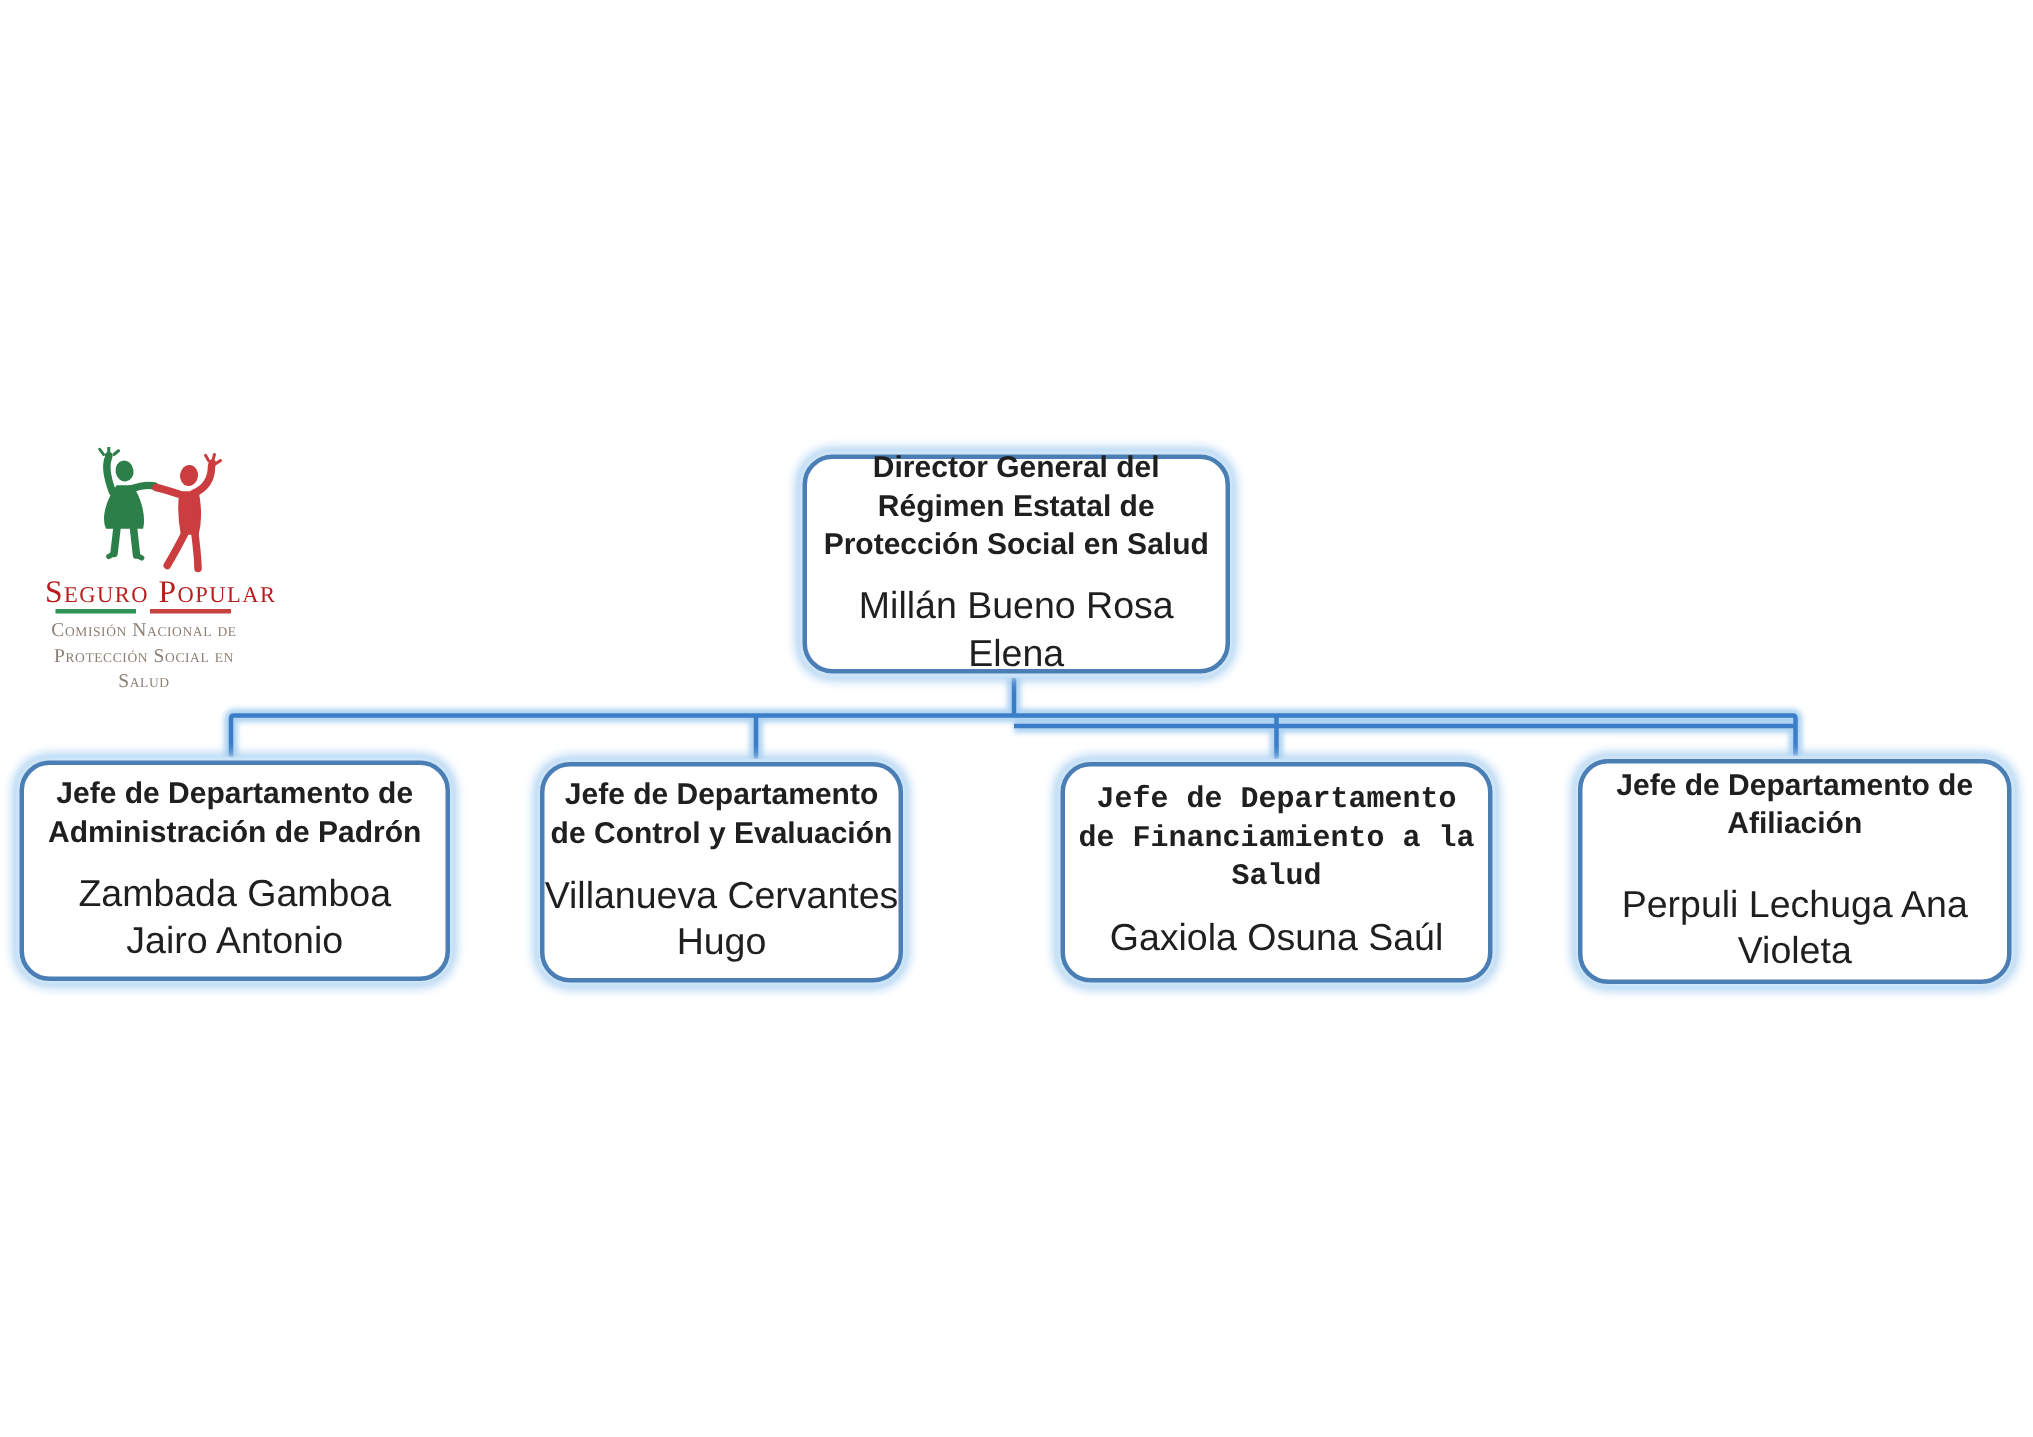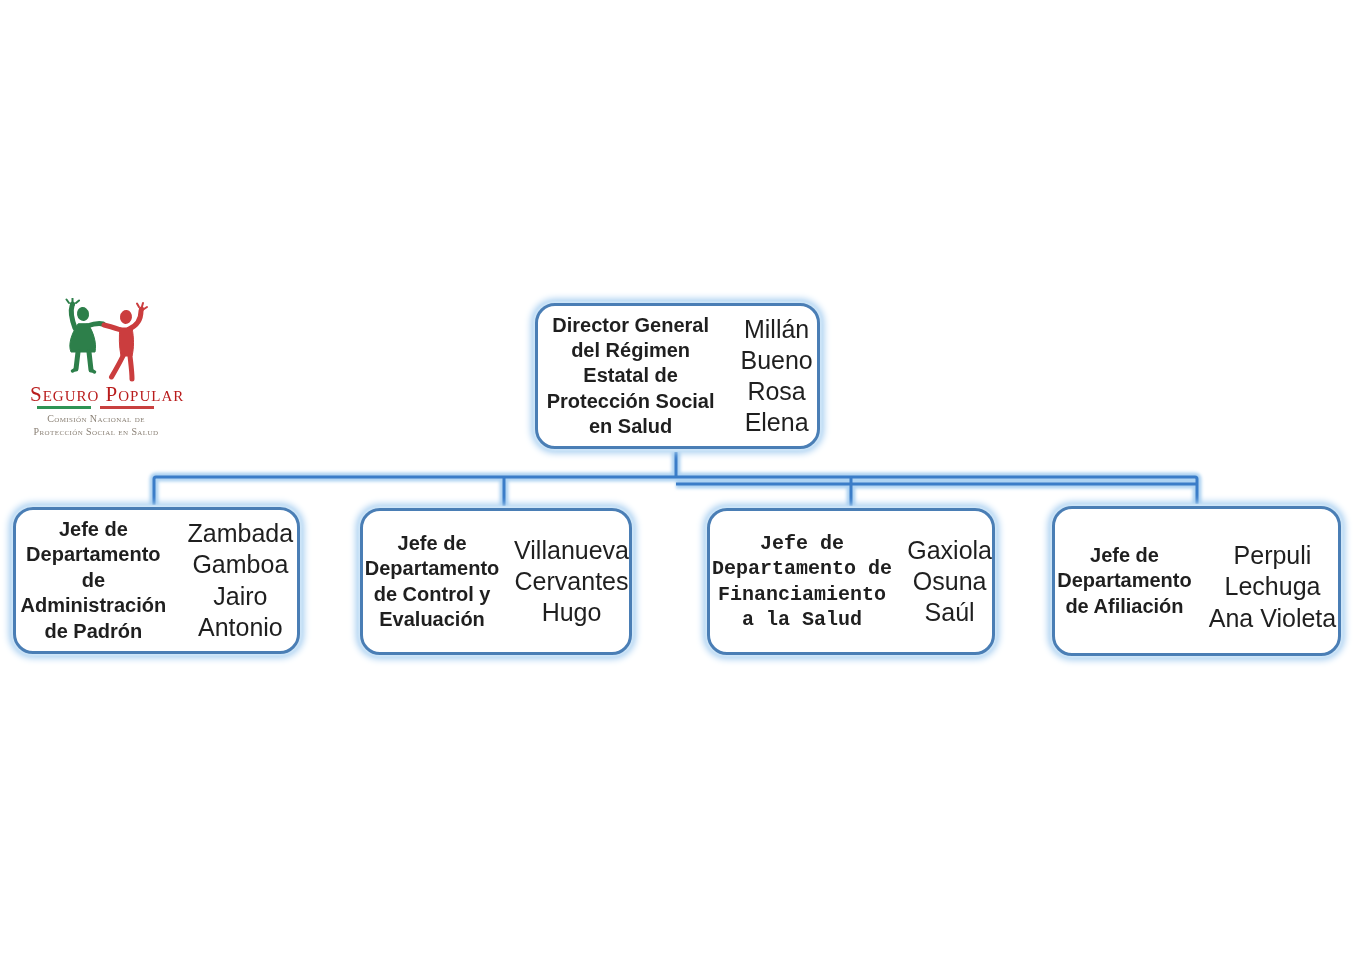--- a/index.html
+++ b/index.html
@@ -23,20 +23,21 @@
   }
 
   
   .org-box {
     position: absolute;
     background: #ffffff;
     border: 3px solid #4a7eb5;
     border-radius: 20px;
     box-shadow: 0 0 2px 2px #cfe6f8, 0 0 7px 4px #a5cdf0;
     display: flex;
+    flex-direction: column;
     align-items: center;
     justify-content: center;
     gap: 13px;
     text-align: center;
     color: #1f1f1f;
     z-index: 2;
   }
   .org-box .title {
     font-weight: 700;
     font-size: 20px;
@@ -49,21 +50,21 @@
   }
 
   .box-root   { left: 535px; top: 303px; width: 285px; height: 146px; }
   .box-root   .title  { max-width: 277px; }
   .box-root   .person { max-width: 277px; }
 
   .box-child1 { left: 13px;   top: 507px; width: 287px; height: 147px; align-items: center; }
   .box-child1 .title  { max-width: 250px; }
   .box-child1 .person { max-width: 250px; }
 
-  .box-child2 { left: 360px;  top: 508px; width: 272px; height: 147px; }
+  .box-child2 { left: 360px;  top: 508px; width: 242px; height: 147px; }
   .box-child2 .title  { max-width: 262px; }
   .box-child2 .person { max-width: 262px; }
 
   .box-child3 { left: 707px;  top: 508px; width: 288px; height: 147px; }
   .box-child3 .title  { max-width: 274px; font-family: Liberation Mono, monospace; }
   .box-child3 .person { max-width: 274px; }
 
   .box-child4 { left: 1052px; top: 506px; width: 289px; height: 150px; }
   .box-child4 .title  { max-width: 262px; }
   .box-child4 .person { max-width: 262px; margin-top: 12px; }
@@ -101,21 +102,21 @@
       #ffffff 46%, #ffffff 54%,
       #c8403f 54%, #c8403f 100%);
   }
   .logo-subtitle {
     position: absolute;
     left: 0px; top: 116px;
     width: 136px;
     text-align: center;
     font-family: "Liberation Serif", serif;
     font-variant: small-caps;
-    font-size: 10px;
+    font-size: 13px;
     line-height: 1.3;
     letter-spacing: 0.4px;
     color: #8a8075;
   }
 </style>
 </head>
 <body>
 
 <div class="canvas">
 

